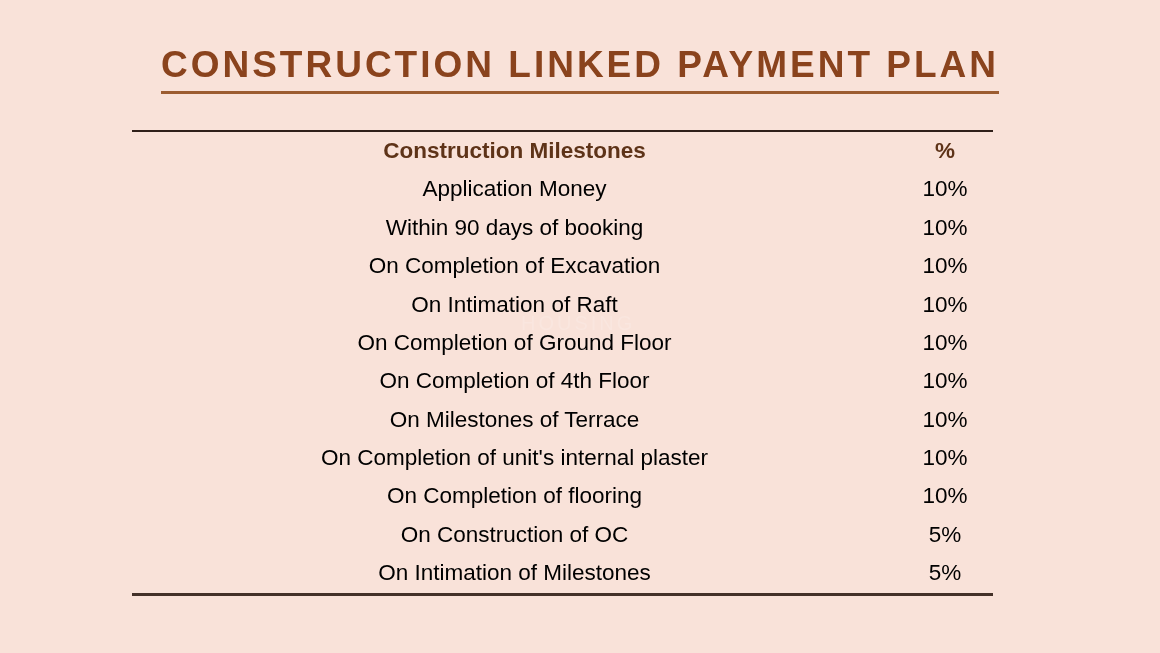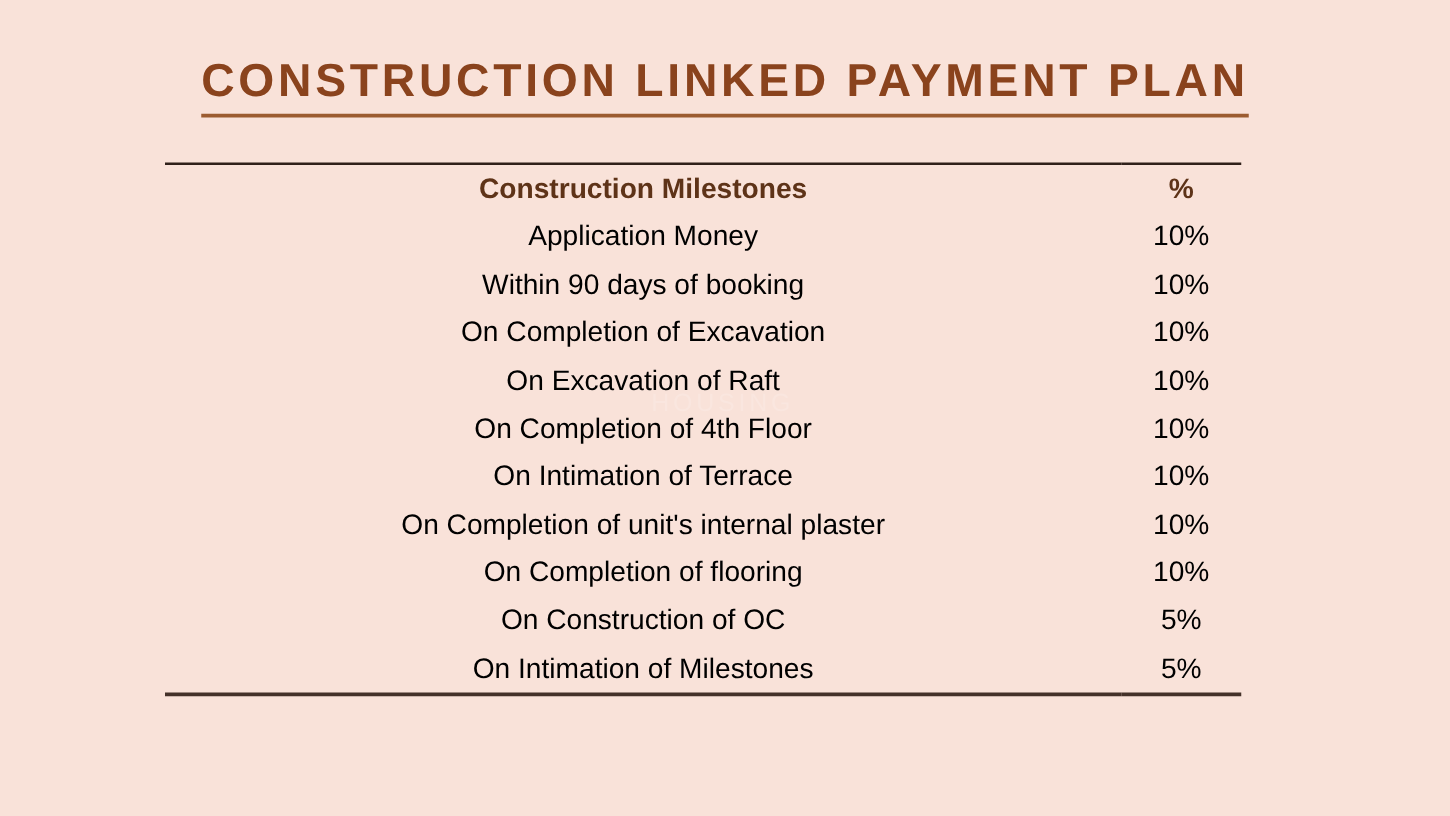--- a/index.html
+++ b/index.html
@@ -109,29 +109,33 @@
   </tr>
           <tr>
     <td>Within 90 days of booking</td>
     <td>10%</td>
   </tr>
           <tr>
     <td>On Completion of Excavation</td>
     <td>10%</td>
   </tr>
           <tr>
-    <td>On Excavation of Raft</td>
+    <td>On Intimation of Raft</td>
+    <td>10%</td>
+  </tr>
+          <tr>
+    <td>On Completion of Ground Floor</td>
     <td>10%</td>
   </tr>
           <tr>
     <td>On Completion of 4th Floor</td>
     <td>10%</td>
   </tr>
           <tr>
-    <td>On Intimation of Terrace</td>
+    <td>On Milestones of Terrace</td>
     <td>10%</td>
   </tr>
           <tr>
     <td>On Completion of unit's internal plaster</td>
     <td>10%</td>
   </tr>
           <tr>
     <td>On Completion of flooring</td>
     <td>10%</td>
   </tr>

